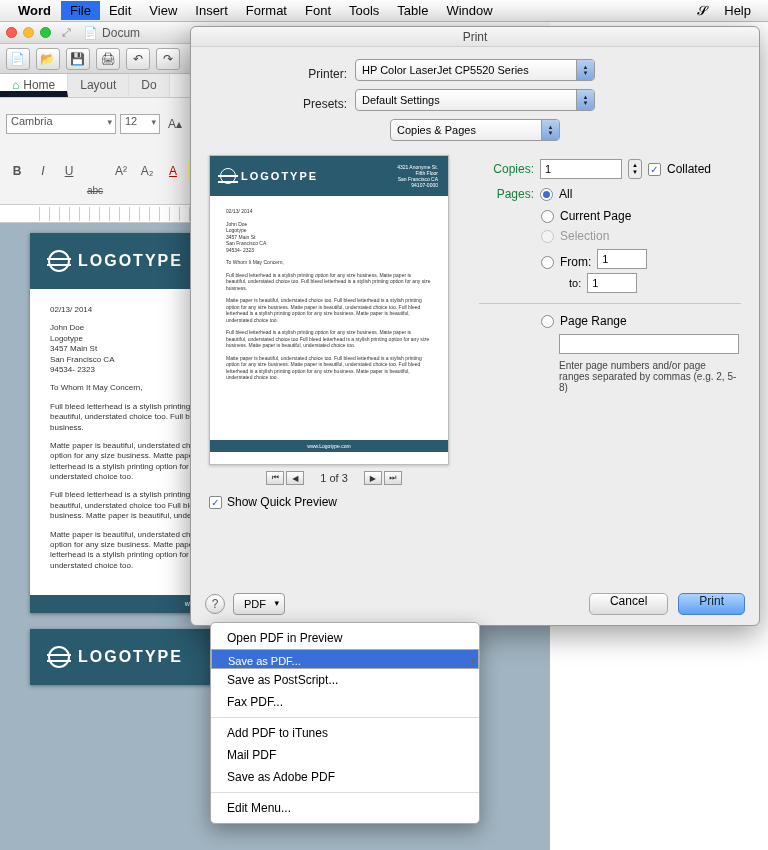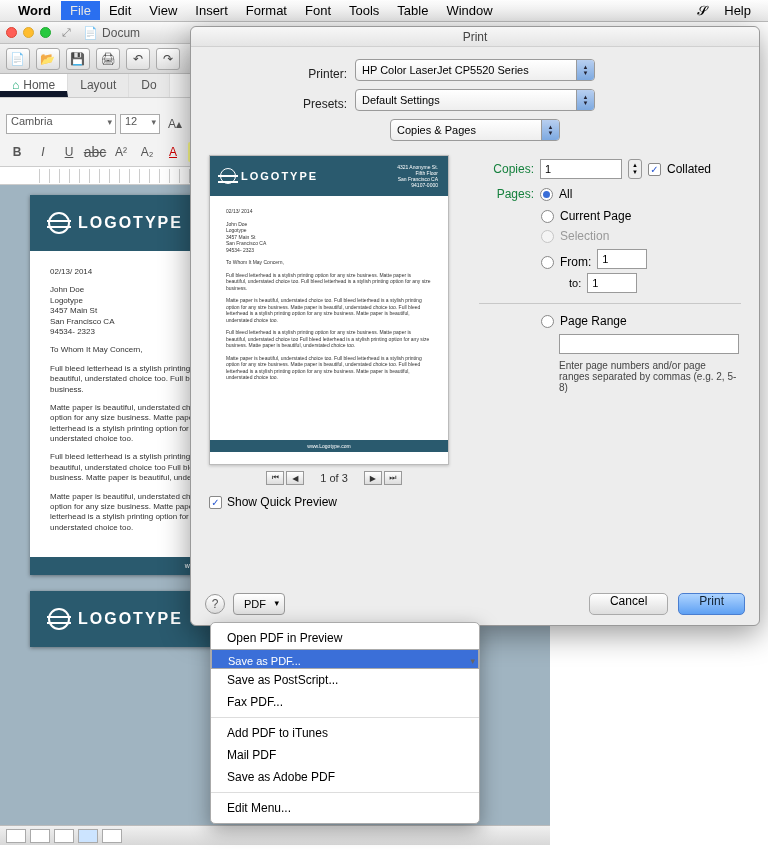--- a/index.html
+++ b/index.html
@@ -3,21 +3,21 @@
 <meta charset="utf-8">
 <style>
 * { box-sizing: border-box; margin: 0; padding: 0; font-family: "Lucida Grande", "Helvetica Neue", sans-serif; }
 body { background: #fff; width: 768px; height: 850px; overflow: hidden; position: relative; font-size: 11px; }
 
 
 .menubar { height: 22px; background: linear-gradient(#fdfdfd, #e8e8e8); border-bottom: 1px solid #bbb; display: flex; align-items: center; padding: 0 8px; gap: 0; font-size: 13px; }
 .menubar .apple { font-size: 15px; margin-right: 10px; }
 .menubar .app { font-weight: bold; margin-right: 10px; }
 .menubar span.menu { padding: 2px 9px; }
-.menubar span.menu.active { background: #2a6ff0; color: #e5e5e5; }
+.menubar span.menu.active { background: #2a6ff0; color: #000000; }
 .menubar .right { margin-left: auto; display:flex; gap:8px; align-items:center; }
 
 
 .word-window { position: absolute; top: 22px; left: 0; width: 550px; }
 .titlebar { height: 22px; background: linear-gradient(#f9f9f9,#dcdcdc); border-bottom:1px solid #c0c0c0; display:flex; align-items:center; padding:0 6px; gap:5px; }
 .traffic { display:flex; gap:6px; }
 .dot { width:11px; height:11px; border-radius:50%; }
 .dot.r{background:#ff5f57;border:1px solid #d43;} .dot.y{background:#ffbd2e;border:1px solid #da3;} .dot.g{background:#28c940;border:1px solid #2a3;}
 .titlebar .doc { margin-left:8px; color:#555; font-size:12px;}
 .toolbar { height:30px; background:linear-gradient(#f2f2f2,#d8d8d8); border-bottom:1px solid #bbb; display:flex; align-items:center; padding:0 6px; gap:6px;}
@@ -148,21 +148,21 @@
     <div class="ribbon-group-label">Font</div>
     <div class="ribbon-row">
       <div class="sel" style="width:110px;">Cambria</div>
       <div class="sel" style="width:40px;">12</div>
       <div class="fmtbtn">A▴</div>
     </div>
     <div class="ribbon-row">
       <div class="fmtbtn" style="font-weight:bold;">B</div>
       <div class="fmtbtn" style="font-style:italic;">I</div>
       <div class="fmtbtn" style="text-decoration:underline;">U</div>
-      <div class="fmtbtn" style="text-decoration:line-through;font-size:14px;">abc</div>
+      <div class="fmtbtn" style="text-decoration:line-through;font-size:10px;margin-top:38px;">abc</div>
       <div class="fmtbtn">A²</div>
       <div class="fmtbtn">A₂</div>
       <div class="fmtbtn" style="color:#c00;text-decoration:underline;">A</div>
       <div class="fmtbtn" style="background:#ff8;">ab</div>
     </div>
   </div>
   <div class="ruler">
       <div class="ruler-inner"></div>
     </div>
   <div class="doc-canvas">

